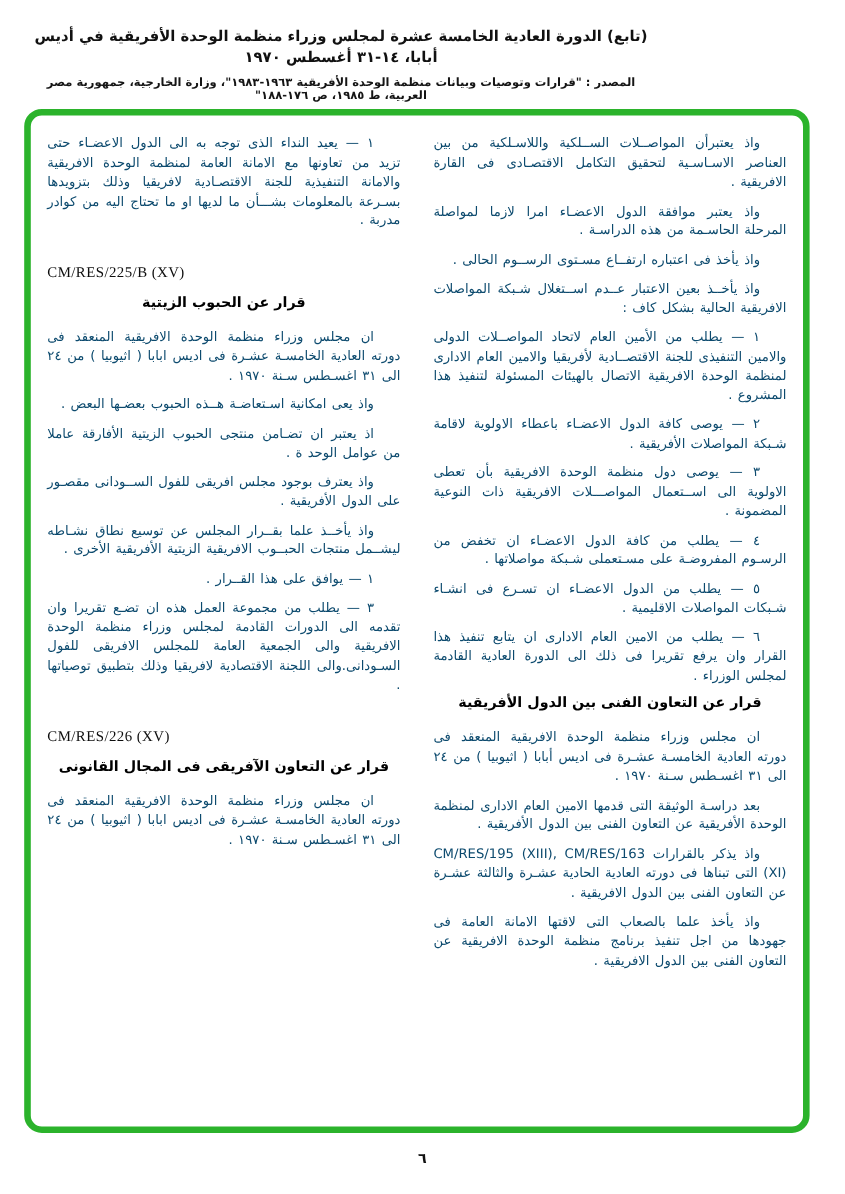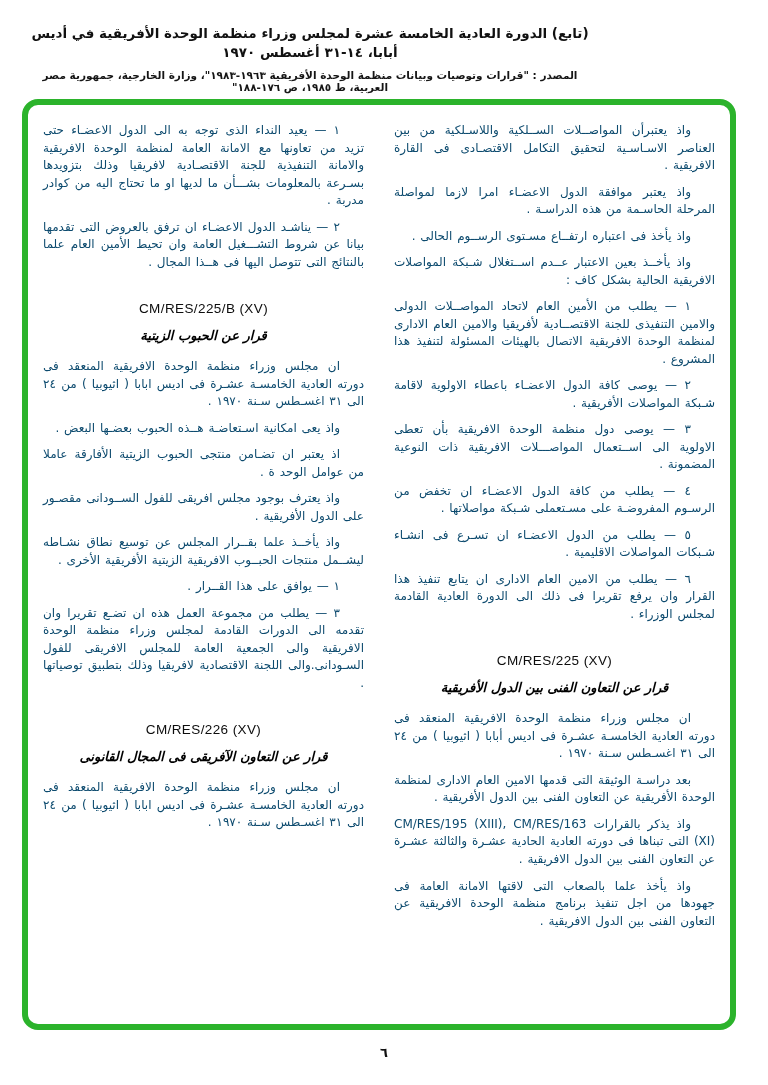--- a/index.html
+++ b/index.html
@@ -20,25 +20,25 @@
   }
   .cols{display:flex;direction:rtl;gap:30px;height:100%;}
   .col{flex:1 1 0;direction:rtl;}
   
   .blk{direction:rtl;}
   .para{
     font-size:12px;line-height:1.46;text-align:justify;text-align-last:auto;
     margin:0 0 9px 0;text-indent:24px;word-spacing:1px;color:#0c4a6e;
   }
   .code{
-    direction:ltr;text-align:center;font-family:Liberation Sans, sans-serif;
+    direction:ltr;text-align:left;font-family:Liberation Serif, serif;
     font-size:13.5px;letter-spacing:.4px;margin:30px 0 12px 0;color:#0d0d0d;
   }
   .heading{
-    font-size:13px;font-weight:bold;text-align:center;margin:4px 0 15px 0;color:#000;font-style:italic;
+    font-size:13px;font-weight:bold;text-align:center;margin:4px 0 15px 0;color:#000;
   }
   
   .footer{position:absolute;left:0;top:1042px;width:768px;text-align:center;}
   .pagenum{font-size:13px;font-weight:bold;}
 </style>
 </head>
 <body>
 
 <div class="page-header">
   <div class="hdr-line1">(تابع) الدورة العادية الخامسة عشرة لمجلس وزراء منظمة الوحدة الأفريقية في أديس أبابا، ١٤-٣١ أغسطس ١٩٧٠</div>
@@ -51,30 +51,28 @@
         <div class="blk para">واذ يعتبرأن المواصــلات الســلكية واللاسـلكية من بين العناصر الاسـاسـية لتحقيق التكامل الاقتصـادى فى القارة الافريقية .</div>
         <div class="blk para">واذ يعتبر موافقة الدول الاعضـاء امرا لازما لمواصلة المرحلة الحاسـمة من هذه الدراسـة .</div>
         <div class="blk para">واذ يأخذ فى اعتباره ارتفــاع مسـتوى الرســوم الحالى .</div>
         <div class="blk para">واذ يأخــذ بعين الاعتبار عــدم اســتغلال شـبكة المواصلات الافريقية الحالية بشكل كاف :</div>
         <div class="blk para">١ — يطلب من الأمين العام لاتحاد المواصــلات الدولى والامين التنفيذى للجنة الاقتصــادية لأفريقيا والامين العام الادارى لمنظمة الوحدة الافريقية الاتصال بالهيئات المسئولة لتنفيذ هذا المشروع .</div>
         <div class="blk para">٢ — يوصى كافة الدول الاعضـاء باعطاء الاولوية لاقامة شـبكة المواصلات الأفريقية .</div>
         <div class="blk para">٣ — يوصى دول منظمة الوحدة الافريقية بأن تعطى الاولوية الى اســتعمال المواصـــلات الافريقية ذات النوعية المضمونة .</div>
         <div class="blk para">٤ — يطلب من كافة الدول الاعضـاء ان تخفض من الرسـوم المفروضـة على مسـتعملى شـبكة مواصلاتها .</div>
         <div class="blk para">٥ — يطلب من الدول الاعضـاء ان تسـرع فى انشـاء شـبكات المواصلات الاقليمية .</div>
         <div class="blk para">٦ — يطلب من الامين العام الادارى ان يتابع تنفيذ هذا القرار وان يرفع تقريرا فى ذلك الى الدورة العادية القادمة لمجلس الوزراء .</div>
-        <div class="blk code">CM/RES/225 (XV)</div>
         <div class="blk heading">قرار عن التعاون الفنى بين الدول الأفريقية</div>
         <div class="blk para">ان مجلس وزراء منظمة الوحدة الافريقية المنعقد فى دورته العادية الخامسـة عشـرة فى اديس أبابا ( اثيوبيا ) من ٢٤ الى ٣١ اغسـطس سـنة ١٩٧٠ .</div>
         <div class="blk para">بعد دراسـة الوثيقة التى قدمها الامين العام الادارى لمنظمة الوحدة الأفريقية عن التعاون الفنى بين الدول الأفريقية .</div>
         <div class="blk para">واذ يذكر بالقرارات CM/RES/195 (XIII), CM/RES/163 (XI) التى تبناها فى دورته العادية الحادية عشـرة والثالثة عشـرة عن التعاون الفنى بين الدول الافريقية .</div>
         <div class="blk para">واذ يأخذ علما بالصعاب التى لاقتها الامانة العامة فى جهودها من اجل تنفيذ برنامج منظمة الوحدة الافريقية عن التعاون الفنى بين الدول الافريقية .</div>
       </div>
     <div class="col">
         <div class="blk para">١ — يعيد النداء الذى توجه به الى الدول الاعضـاء حتى تزيد من تعاونها مع الامانة العامة لمنظمة الوحدة الافريقية والامانة التنفيذية للجنة الاقتصـادية لافريقيا وذلك بتزويدها بسـرعة بالمعلومات بشـــأن ما لديها او ما تحتاج اليه من كوادر مدربة .</div>
-        <div class="blk para">٢ — يناشـد الدول الاعضـاء ان ترفق بالعروض التى تقدمها بيانا عن شروط التشـــغيل العامة وان تحيط الأمين العام علما بالنتائج التى تتوصل اليها فى هــذا المجال .</div>
         <div class="blk code">CM/RES/225/B (XV)</div>
         <div class="blk heading">قرار عن الحبوب الزيتية</div>
         <div class="blk para">ان مجلس وزراء منظمة الوحدة الافريقية المنعقد فى دورته العادية الخامسـة عشـرة فى اديس ابابا ( اثيوبيا ) من ٢٤ الى ٣١ اغسـطس سـنة ١٩٧٠ .</div>
         <div class="blk para">واذ يعى امكانية اسـتعاضـة هــذه الحبوب بعضـها البعض .</div>
         <div class="blk para">اذ يعتبر ان تضـامن منتجى الحبوب الزيتية الأفارقة عاملا من عوامل الوحد ة .</div>
         <div class="blk para">واذ يعترف بوجود مجلس افريقى للفول الســودانى مقصـور على الدول الأفريقية .</div>
         <div class="blk para">واذ يأخــذ علما بقــرار المجلس عن توسيع نطاق نشـاطه ليشــمل منتجات الحبــوب الافريقية الزيتية الأفريقية الأخرى .</div>
         <div class="blk para">١ — يوافق على هذا القــرار .</div>
         <div class="blk para">٣ — يطلب من مجموعة العمل هذه ان تضـع تقريرا وان تقدمه الى الدورات القادمة لمجلس وزراء منظمة الوحدة الافريقية والى الجمعية العامة للمجلس الافريقى للفول السـودانى.والى اللجنة الاقتصادية لافريقيا وذلك بتطبيق توصياتها .</div>
         <div class="blk code">CM/RES/226 (XV)</div>

